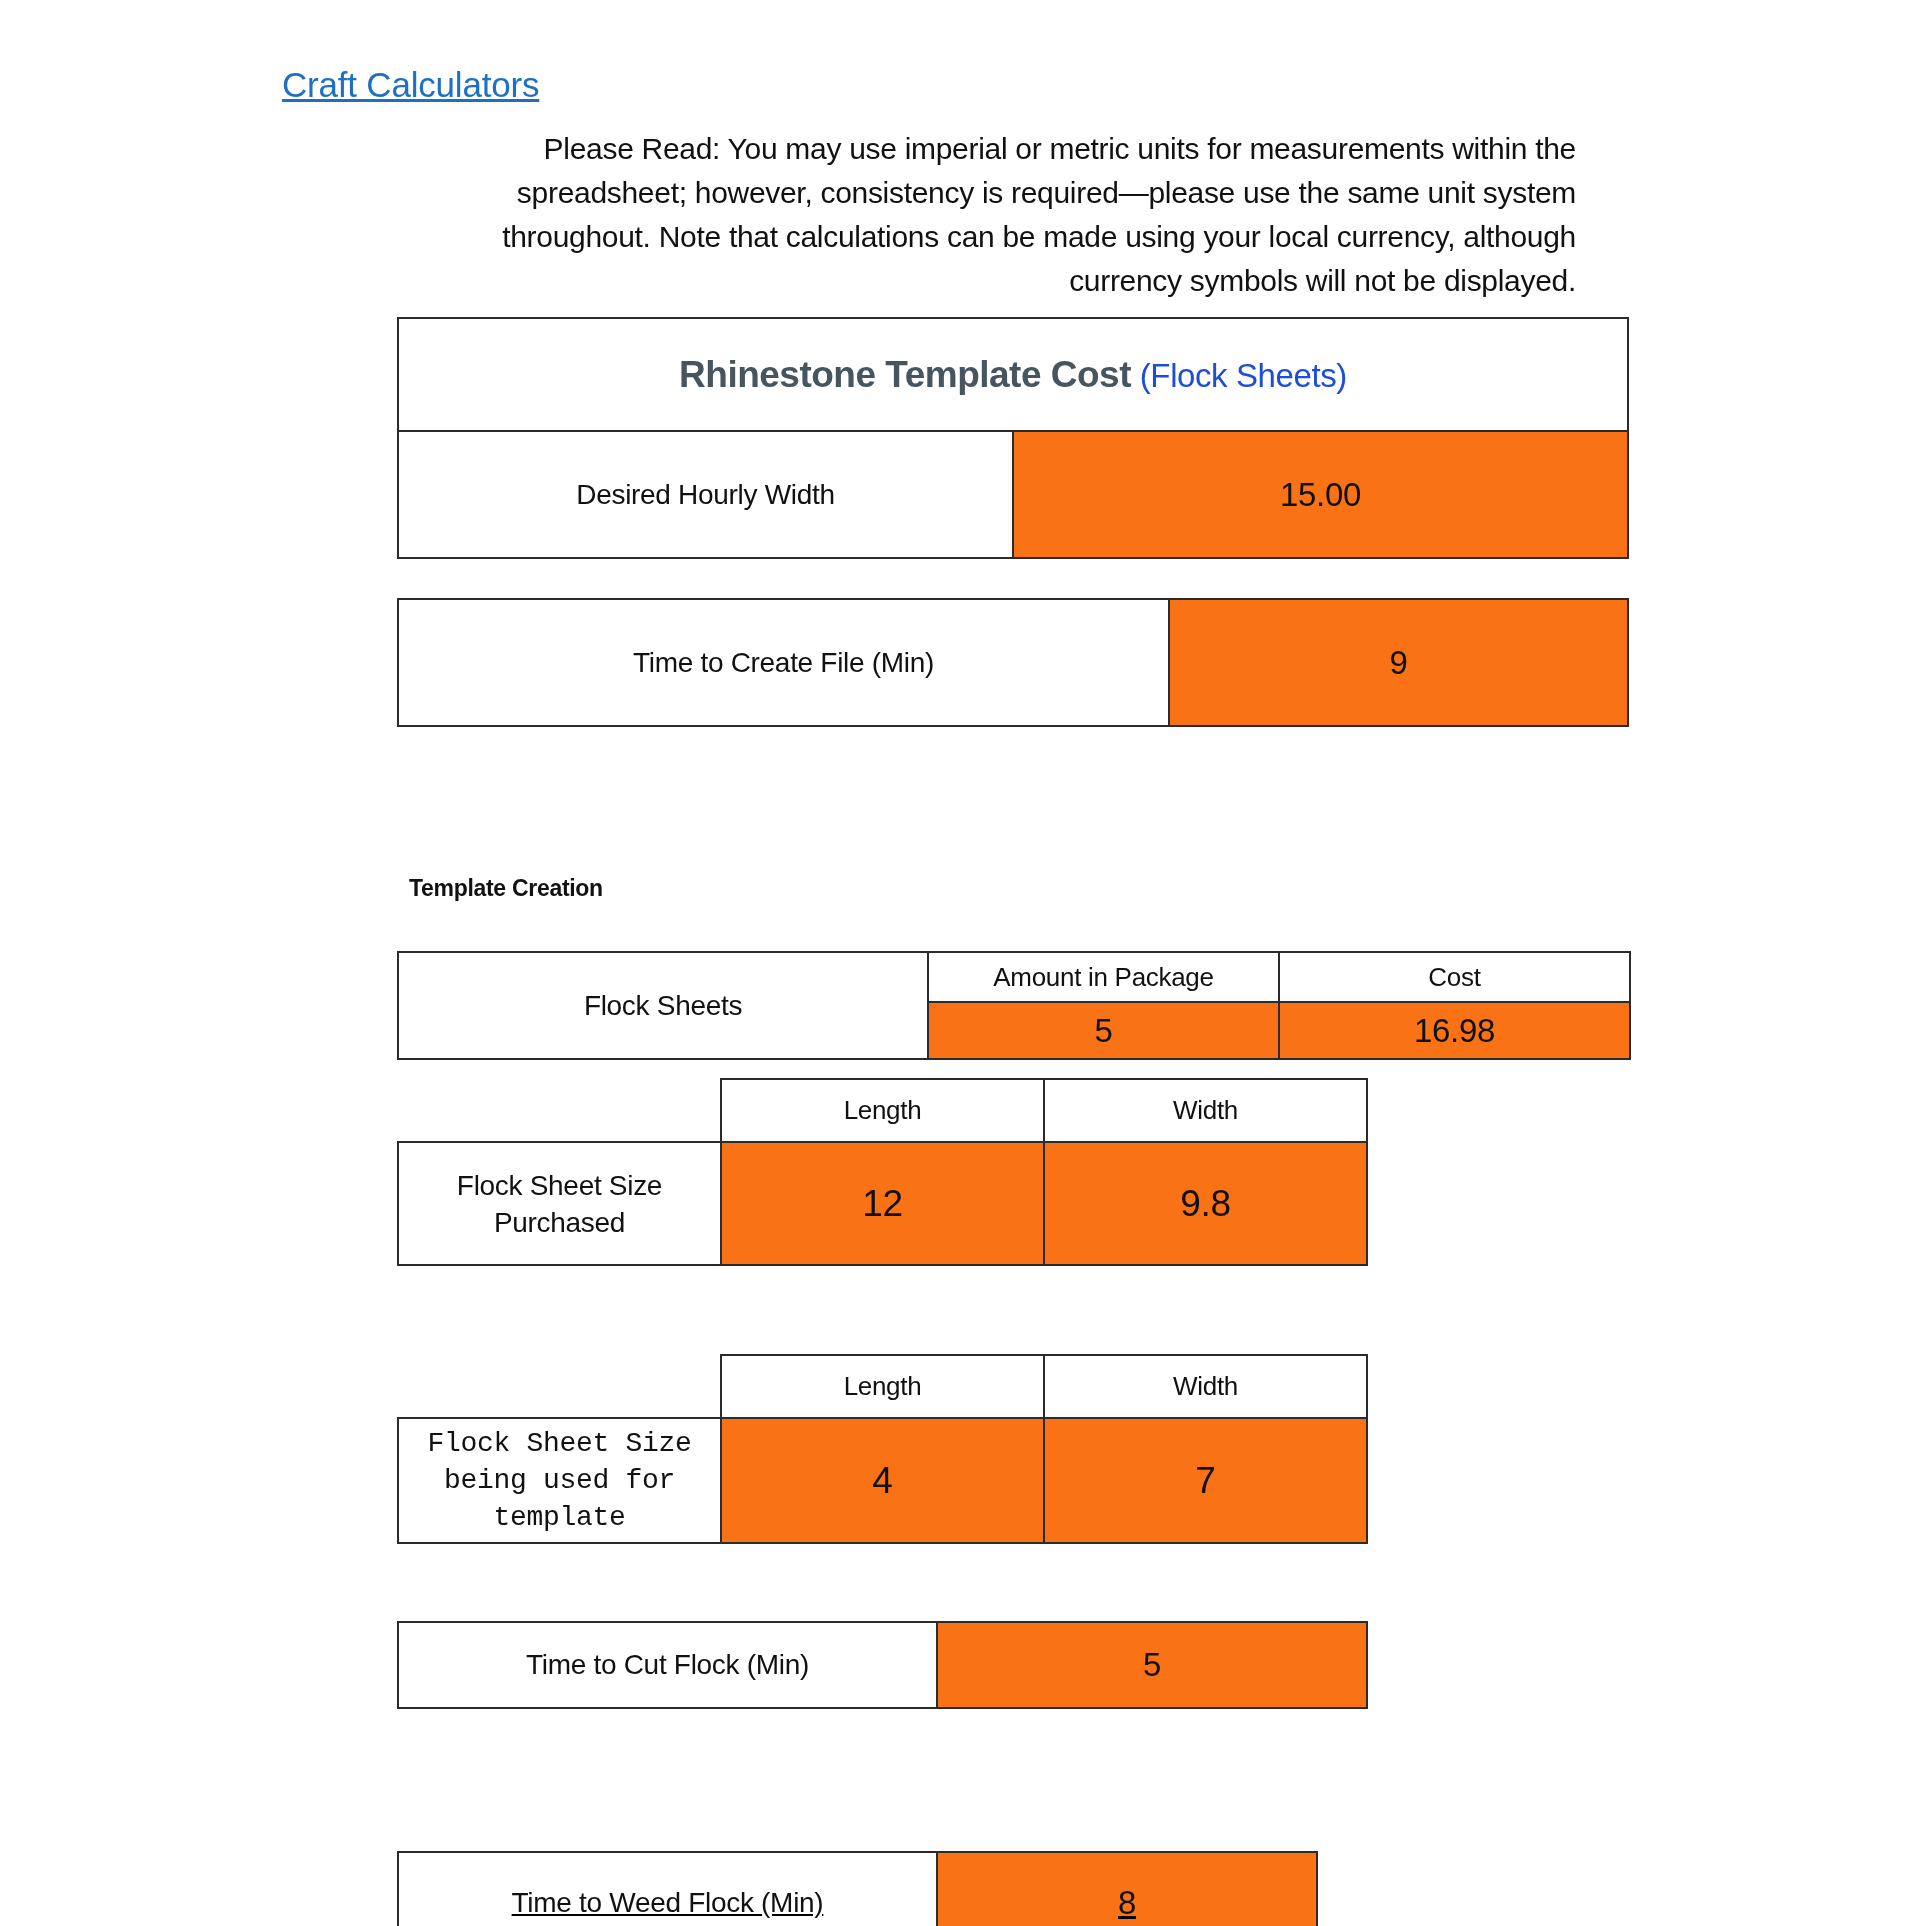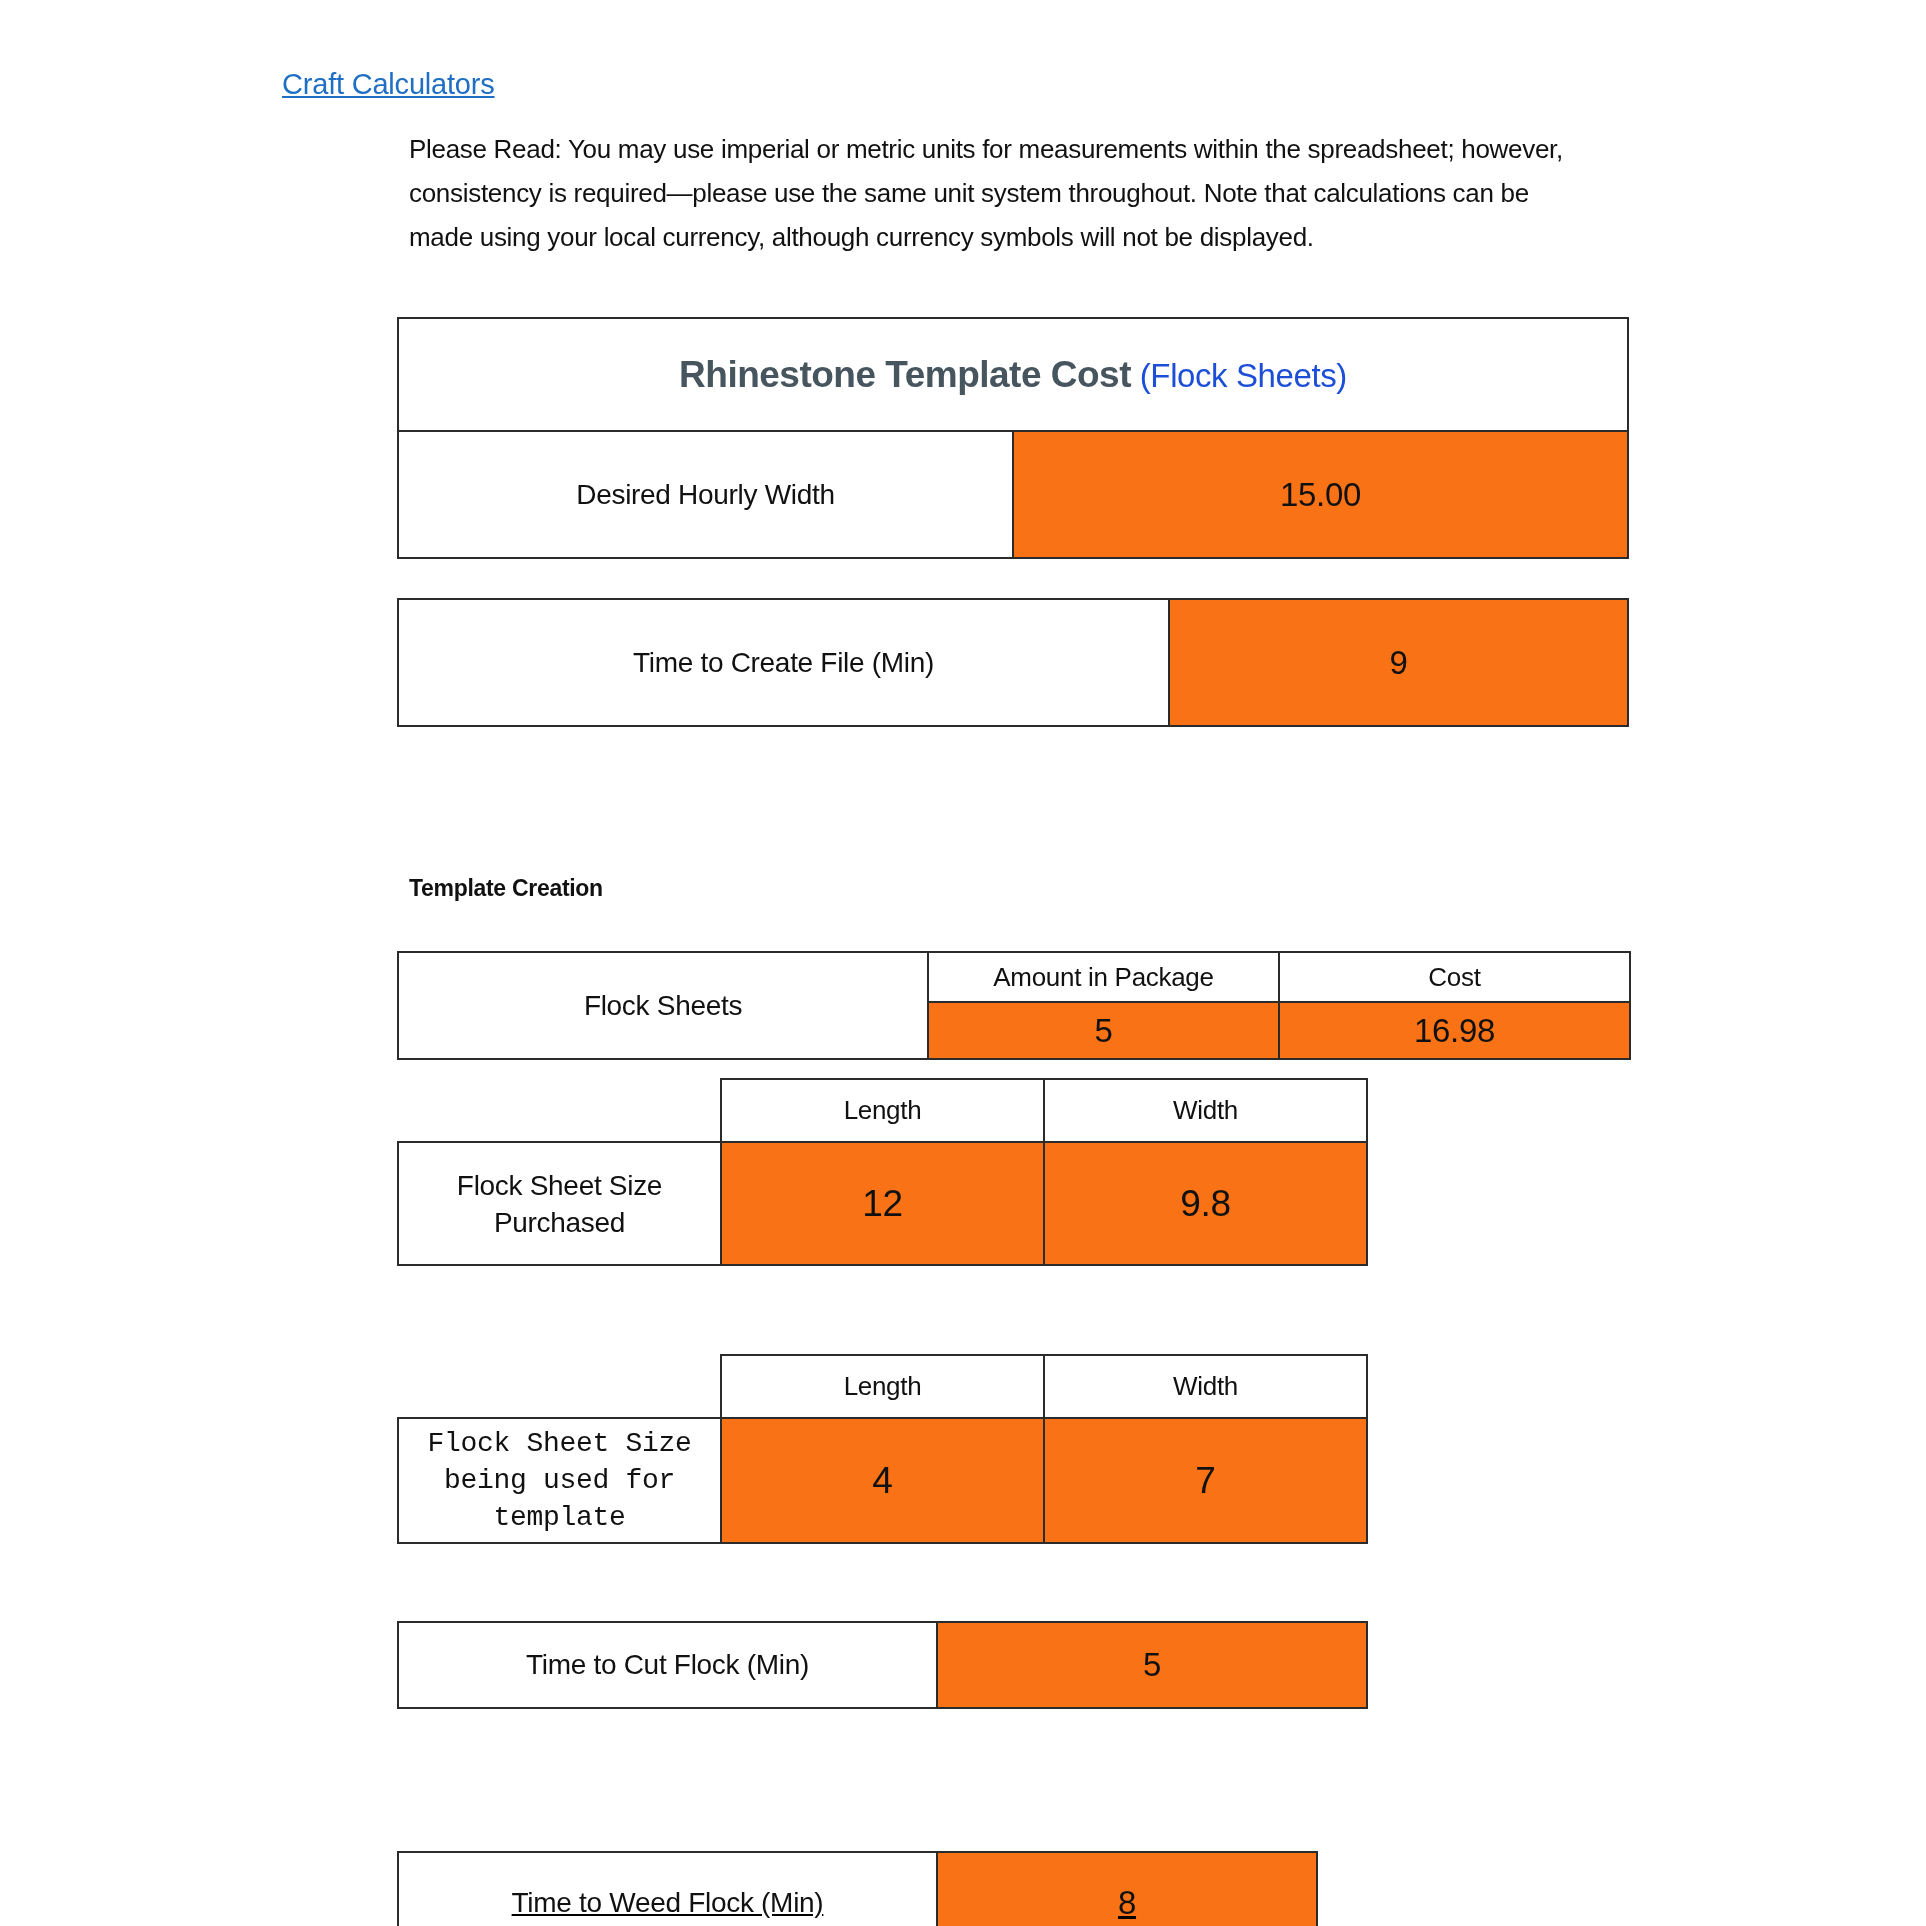--- a/index.html
+++ b/index.html
@@ -19,38 +19,39 @@
   .page {
     position: absolute;
     inset: 0;
   }
 
   
   .crumb-link {
     position: absolute;
     left: 282px;
     top: 68px;
-    font-size: 29px;
+    font-size: 35px;
     line-height: 33px;
     color: #1f6fc4;
     text-decoration: underline;
     letter-spacing: -0.2px;
     cursor: pointer;
   }
 
   
   .intro {
     position: absolute;
     left: 409px;
     top: 127px;
     width: 1167px;
-    font-size: 26px;
+    font-size: 30px;
     line-height: 44px;
     letter-spacing: -0.3px;
     color: #111111;
+    text-align: right;
   }
 
   
   .tbl {
     position: absolute;
     border-collapse: collapse;
     table-layout: fixed;
     background: #ffffff;
   }
   .tbl td {

